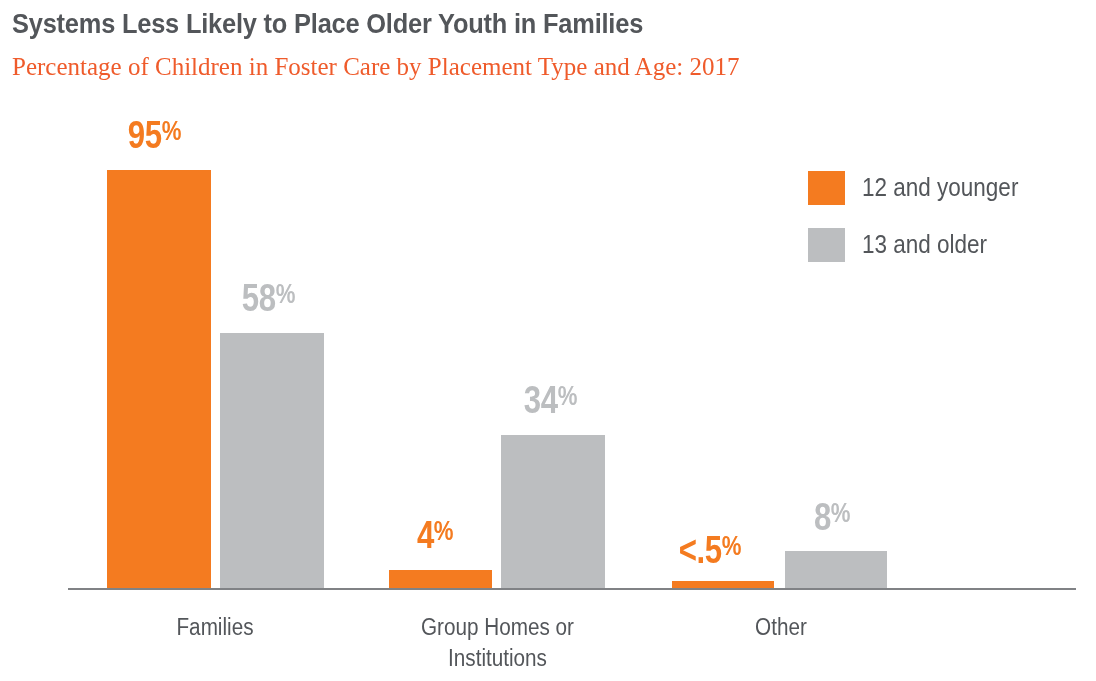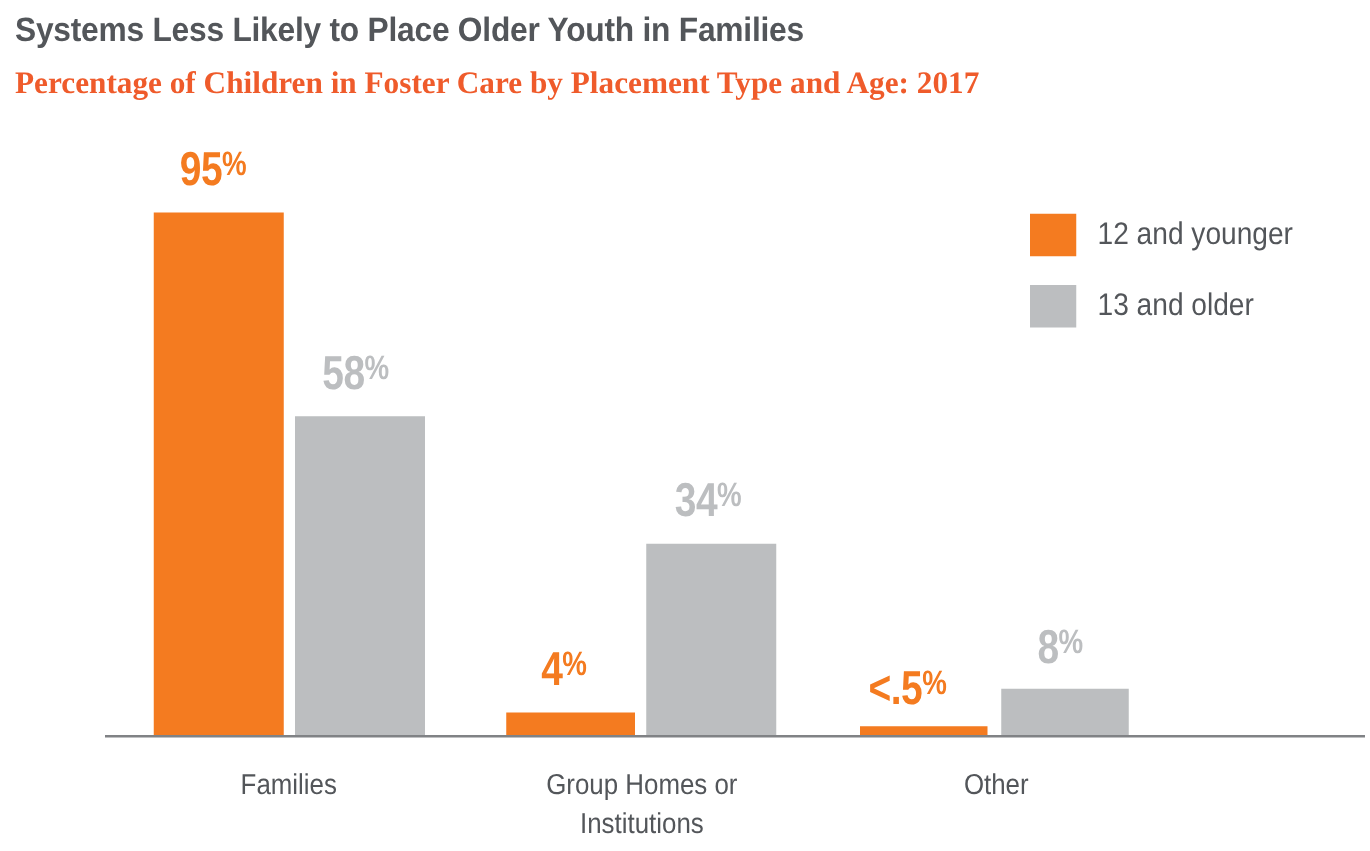--- a/index.html
+++ b/index.html
@@ -32,31 +32,31 @@
     white-space: nowrap;
     transform: scaleX(0.94);
     transform-origin: left center;
   }
   #chart-subtitle {
     position: absolute;
     left: 12px;
     top: 52px;
     width: 1050px;
     font-family: "Liberation Serif", "DejaVu Serif", serif;
-    font-weight: bold;
+    font-weight: normal;
     font-size: 25px;
     line-height: 30px;
     color: #EF5B2B;
     white-space: nowrap;
   }
 
   
   #plot-area {
     position: absolute;
-    left: 16px;
+    left: 0;
     top: 0;
     width: 880px;
     height: 681px;
   }
 
   #axis-line {
     position: absolute;
     left: 68px;
     top: 588px;
     width: 1008px;

